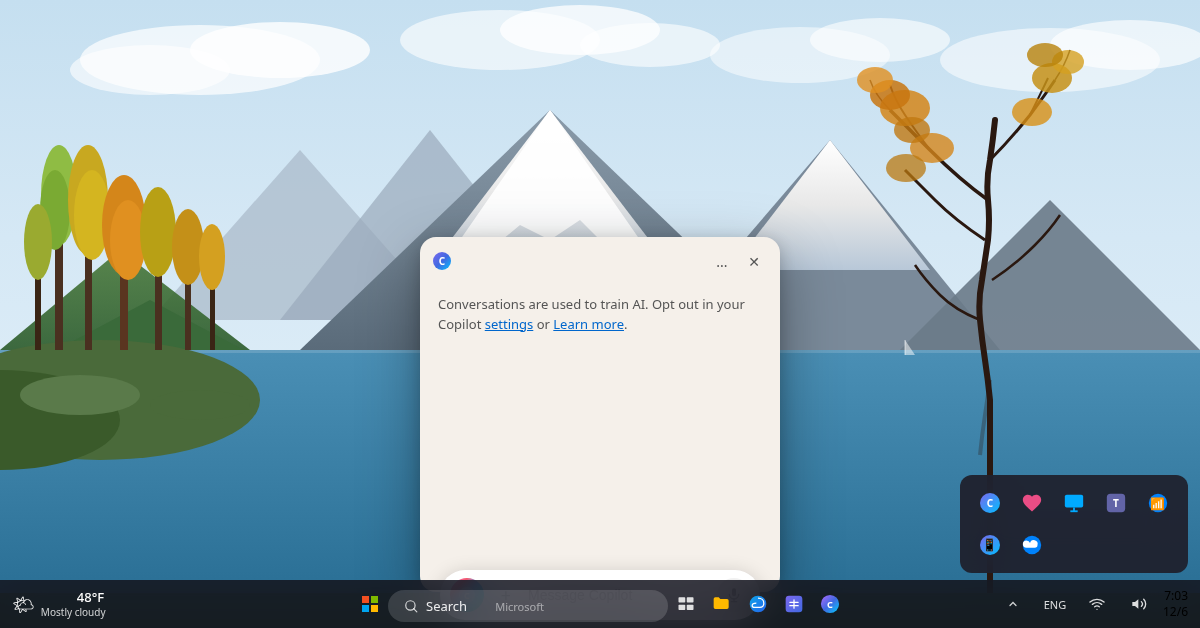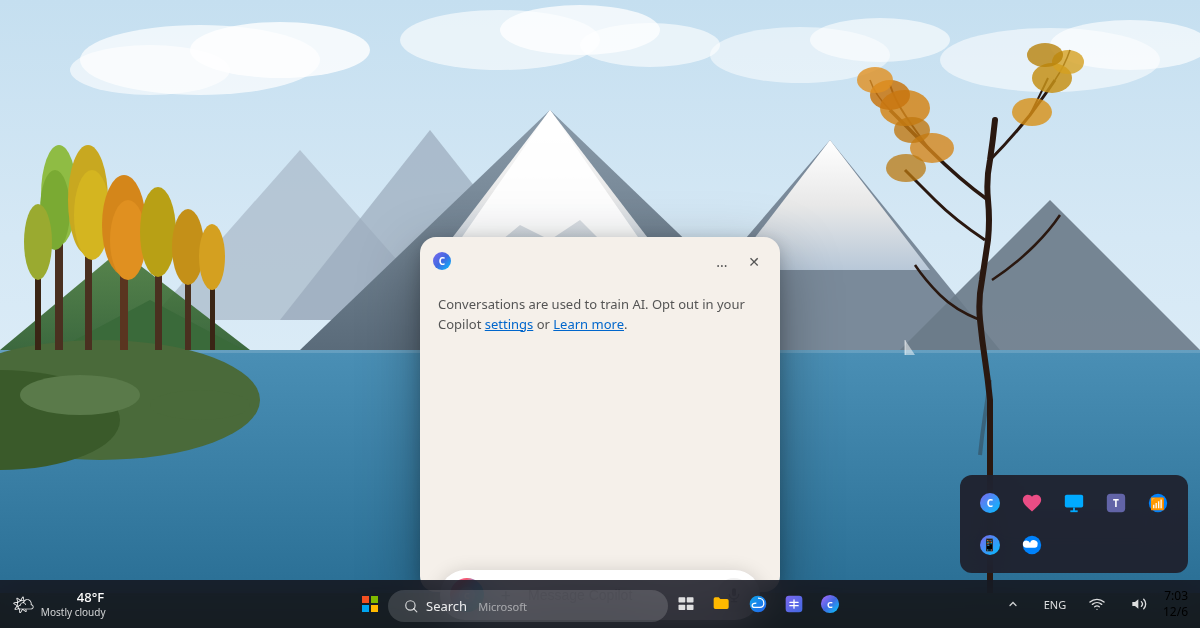--- a/index.html
+++ b/index.html
@@ -592,21 +592,21 @@
           <div></div>
       </div>
     </div>
 
     <div class="search-bar">
       <svg width="14" height="14" viewBox="0 0 24 24" fill="none">
         <circle cx="11" cy="11" r="8" stroke="rgba(255,255,255,0.8)" stroke-width="2"></circle>
         <line x1="16.5" y1="16.5" x2="22" y2="22" stroke="rgba(255,255,255,0.8)" stroke-width="2" stroke-linecap="round"></line>
       </svg>
       <span class="search-bar-text">Search</span>
-      <span style="color:rgba(255,255,255,0.5);font-size:11px;margin-left:3px">Microsoft</span>
+      <span style="color:rgba(255,255,255,0.5);font-size:11px;margin-left:20px">Microsoft</span>
     </div>
 
     <div class="taskbar-icon">
       <svg width="18" height="18" viewBox="0 0 24 24" fill="rgba(255,255,255,0.85)">
         <rect x="2" y="3" width="9" height="7" rx="1"></rect>
         <rect x="13" y="3" width="9" height="7" rx="1"></rect>
         <rect x="2" y="13" width="9" height="7" rx="1"></rect>
         <rect x="13" y="13" width="9" height="7" rx="1"></rect>
       </svg>
     </div>

